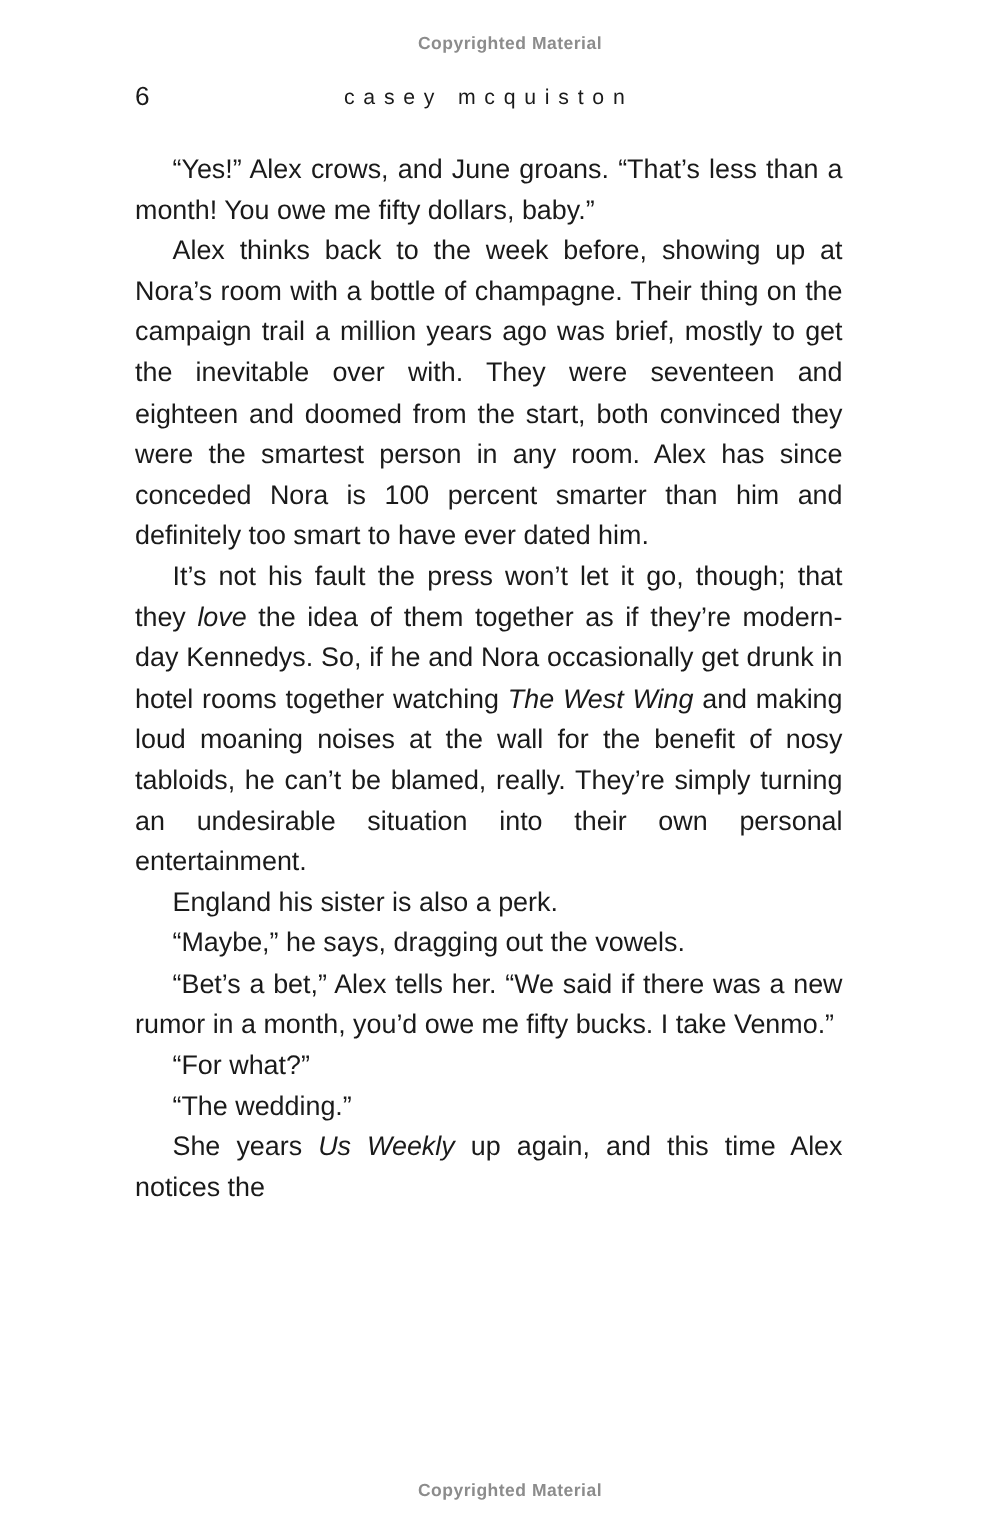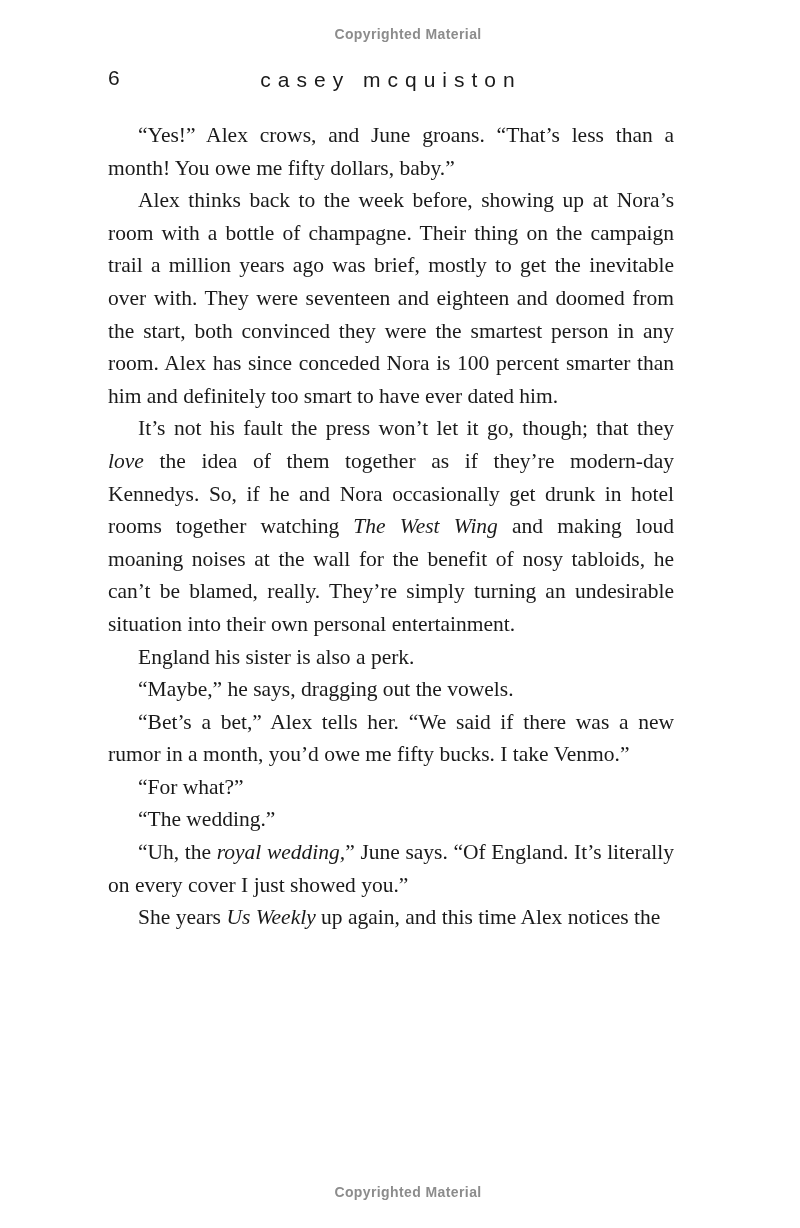--- a/index.html
+++ b/index.html
@@ -43,30 +43,30 @@
     top: 0;
     font-size: 21px;
     font-weight: normal;
   }
   .author-name {
     position: absolute;
     left: 0;
     right: 0;
     top: 2px;
     text-align: center;
-    font-size: 21px;
+    font-size: 17px;
     letter-spacing: 7px;
     font-weight: normal;
   }
   .body-text {
     position: absolute;
     top: 119px;
     left: 108px;
     width: 566px;
-    font-family: Liberation Serif, serif;
+    font-family: Liberation Sans, sans-serif;
     font-size: 21.5px;
     line-height: 32.6px;
     color: var(--text-color, #1a1a1a);
     text-align: justify;
   }
   .body-text p {
     margin: 0;
     padding: 0;
     text-indent: 30px;
   }
@@ -88,19 +88,18 @@
 
   <div class="body-text">
       <p><span>“Yes!” Alex crows, and June groans. “That’s less than a month! You owe me fifty dollars, baby.”</span></p>
       <p><span>Alex thinks back to the week before, showing up at Nora’s room with a bottle of champagne. Their thing on the campaign trail a million years ago was brief, mostly to get the inevitable over with. They were seventeen and eighteen and doomed from the start, both convinced they were the smartest person in any room. Alex has since conceded Nora is 100 percent smarter than him and definitely too smart to have ever dated him.</span></p>
       <p><span>It’s not his fault the press won’t let it go, though; that they </span><em>love</em><span> the idea of them together as if they’re modern-day Kennedys. So, if he and Nora occasionally get drunk in hotel rooms together watching </span><em>The West Wing</em><span> and making loud moaning noises at the wall for the benefit of nosy tabloids, he can’t be blamed, really. They’re simply turning an undesirable situation into their own personal entertainment.</span></p>
       <p><span>England his sister is also a perk.</span></p>
       <p><span>“Maybe,” he says, dragging out the vowels.</span></p>
       <p><span>“Bet’s a bet,” Alex tells her. “We said if there was a new rumor in a month, you’d owe me fifty bucks. I take Venmo.”</span></p>
       <p><span>“For what?”</span></p>
       <p><span>“The wedding.”</span></p>
-      <p><span>“Uh, the </span><em>royal wedding,</em><span>” June says. “Of England. It’s literally on every cover I just showed you.”</span></p>
       <p><span>She years </span><em>Us Weekly</em><span> up again, and this time Alex notices the</span></p>
     </div>
 
   <div class="notice notice-bottom">Copyrighted Material</div>
 
 </div>
 
 </body></html>

